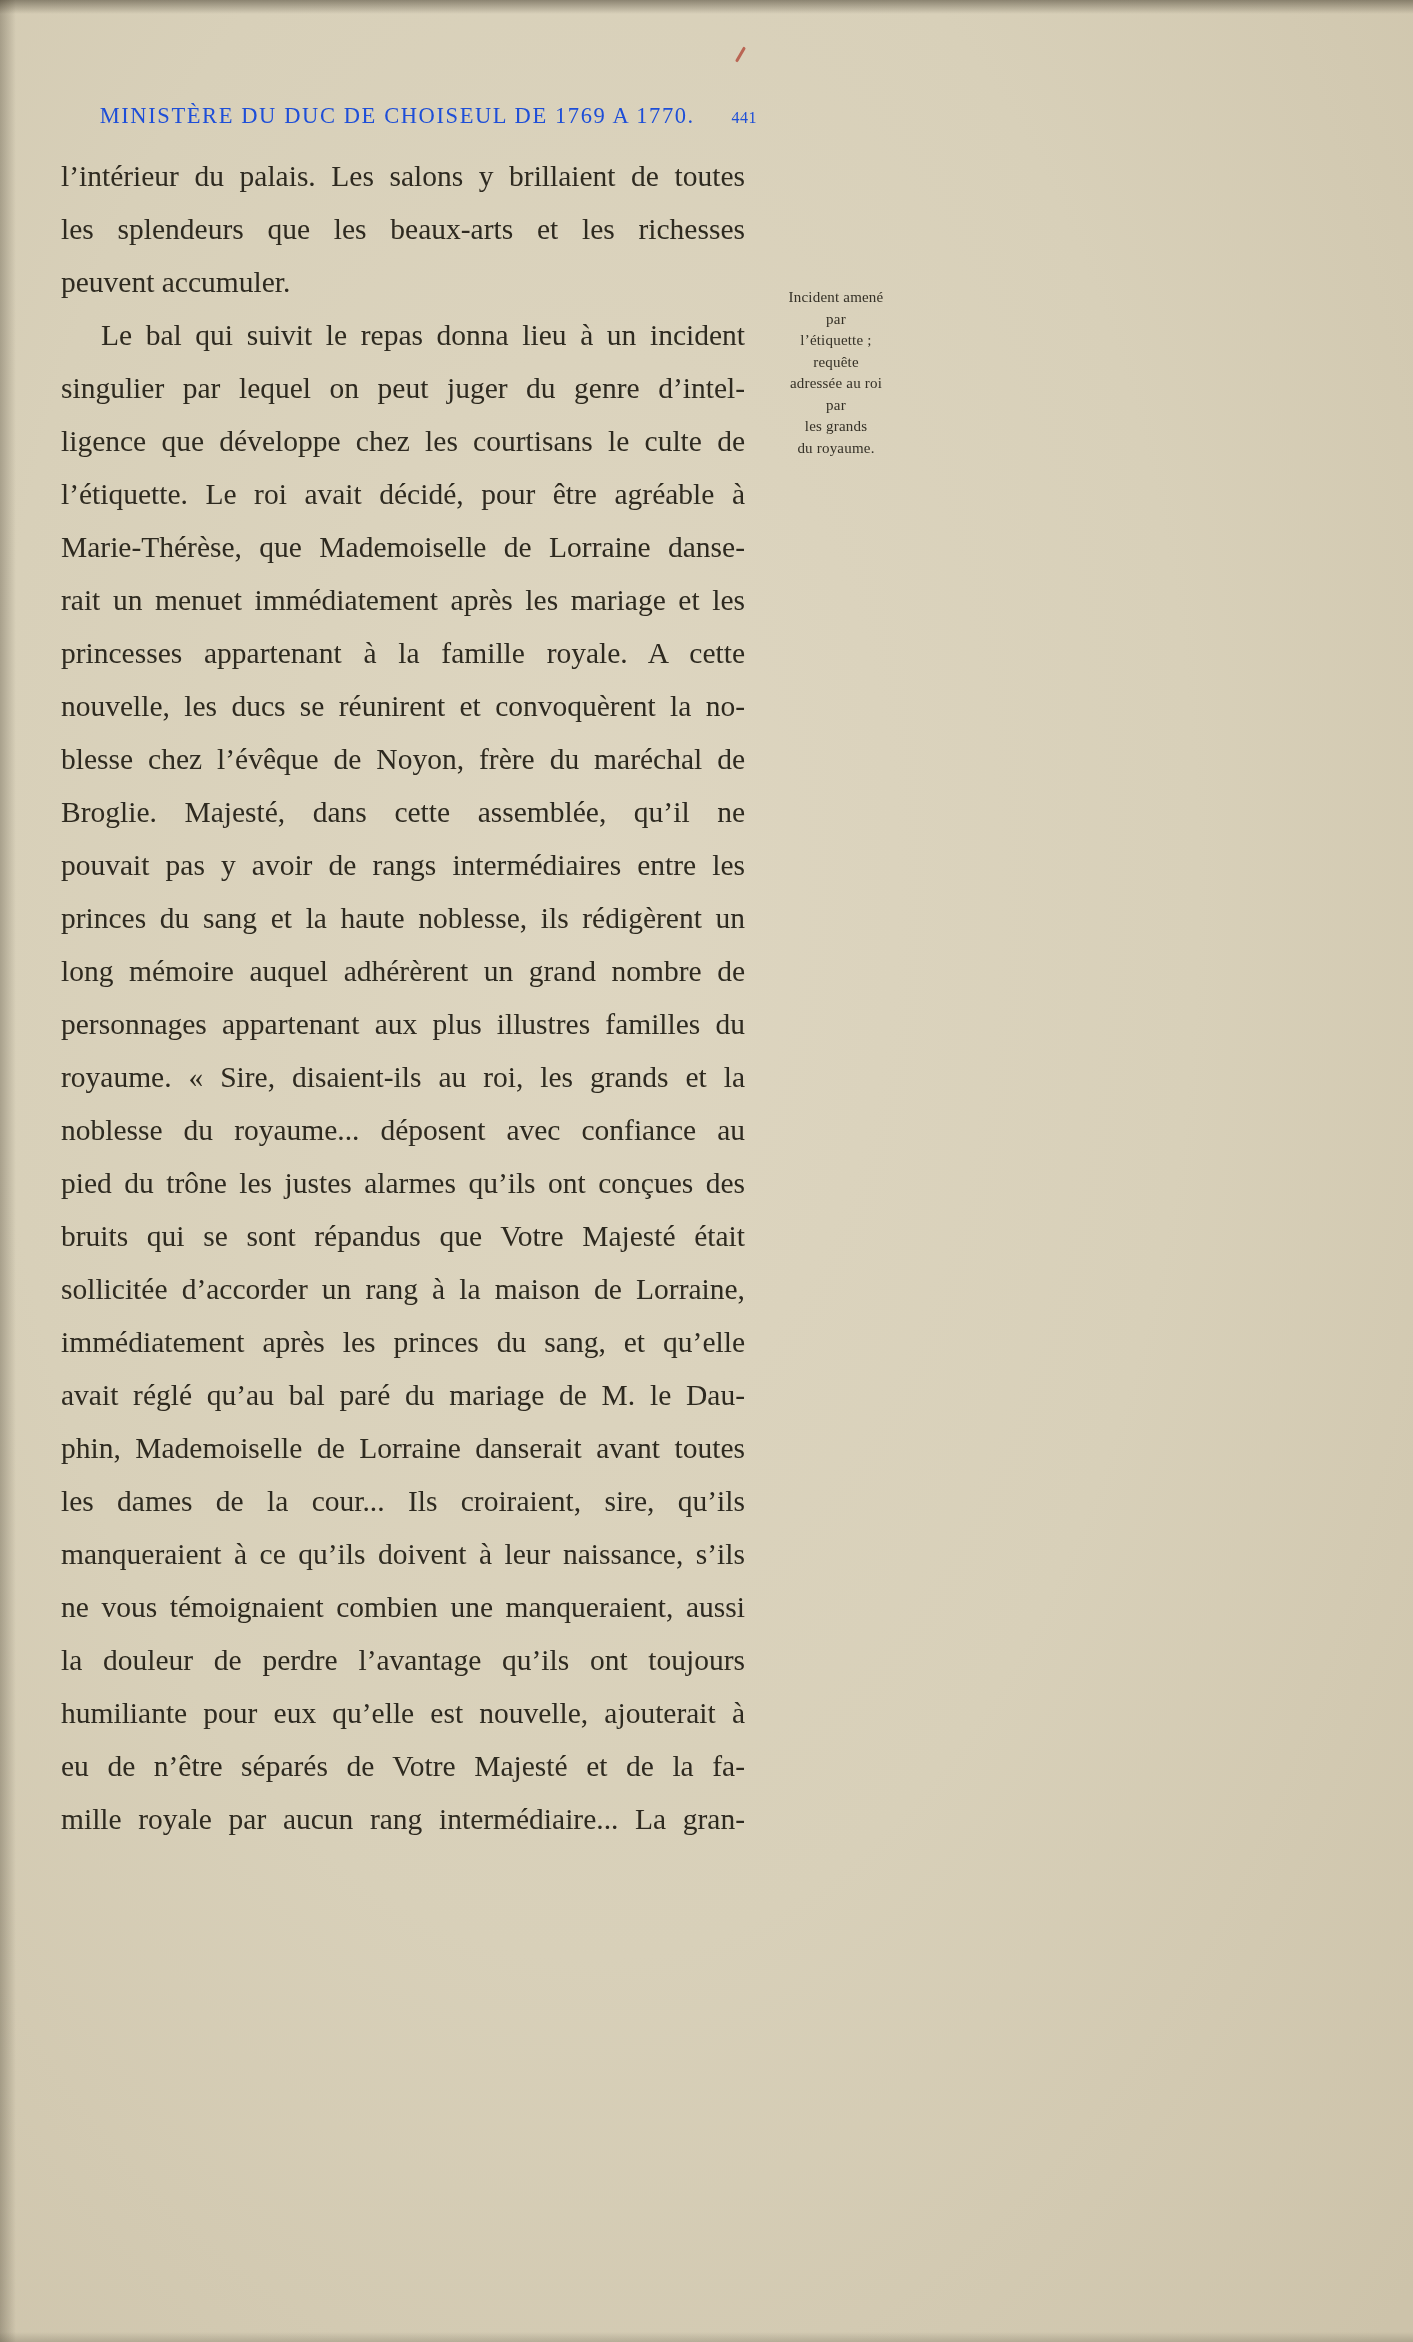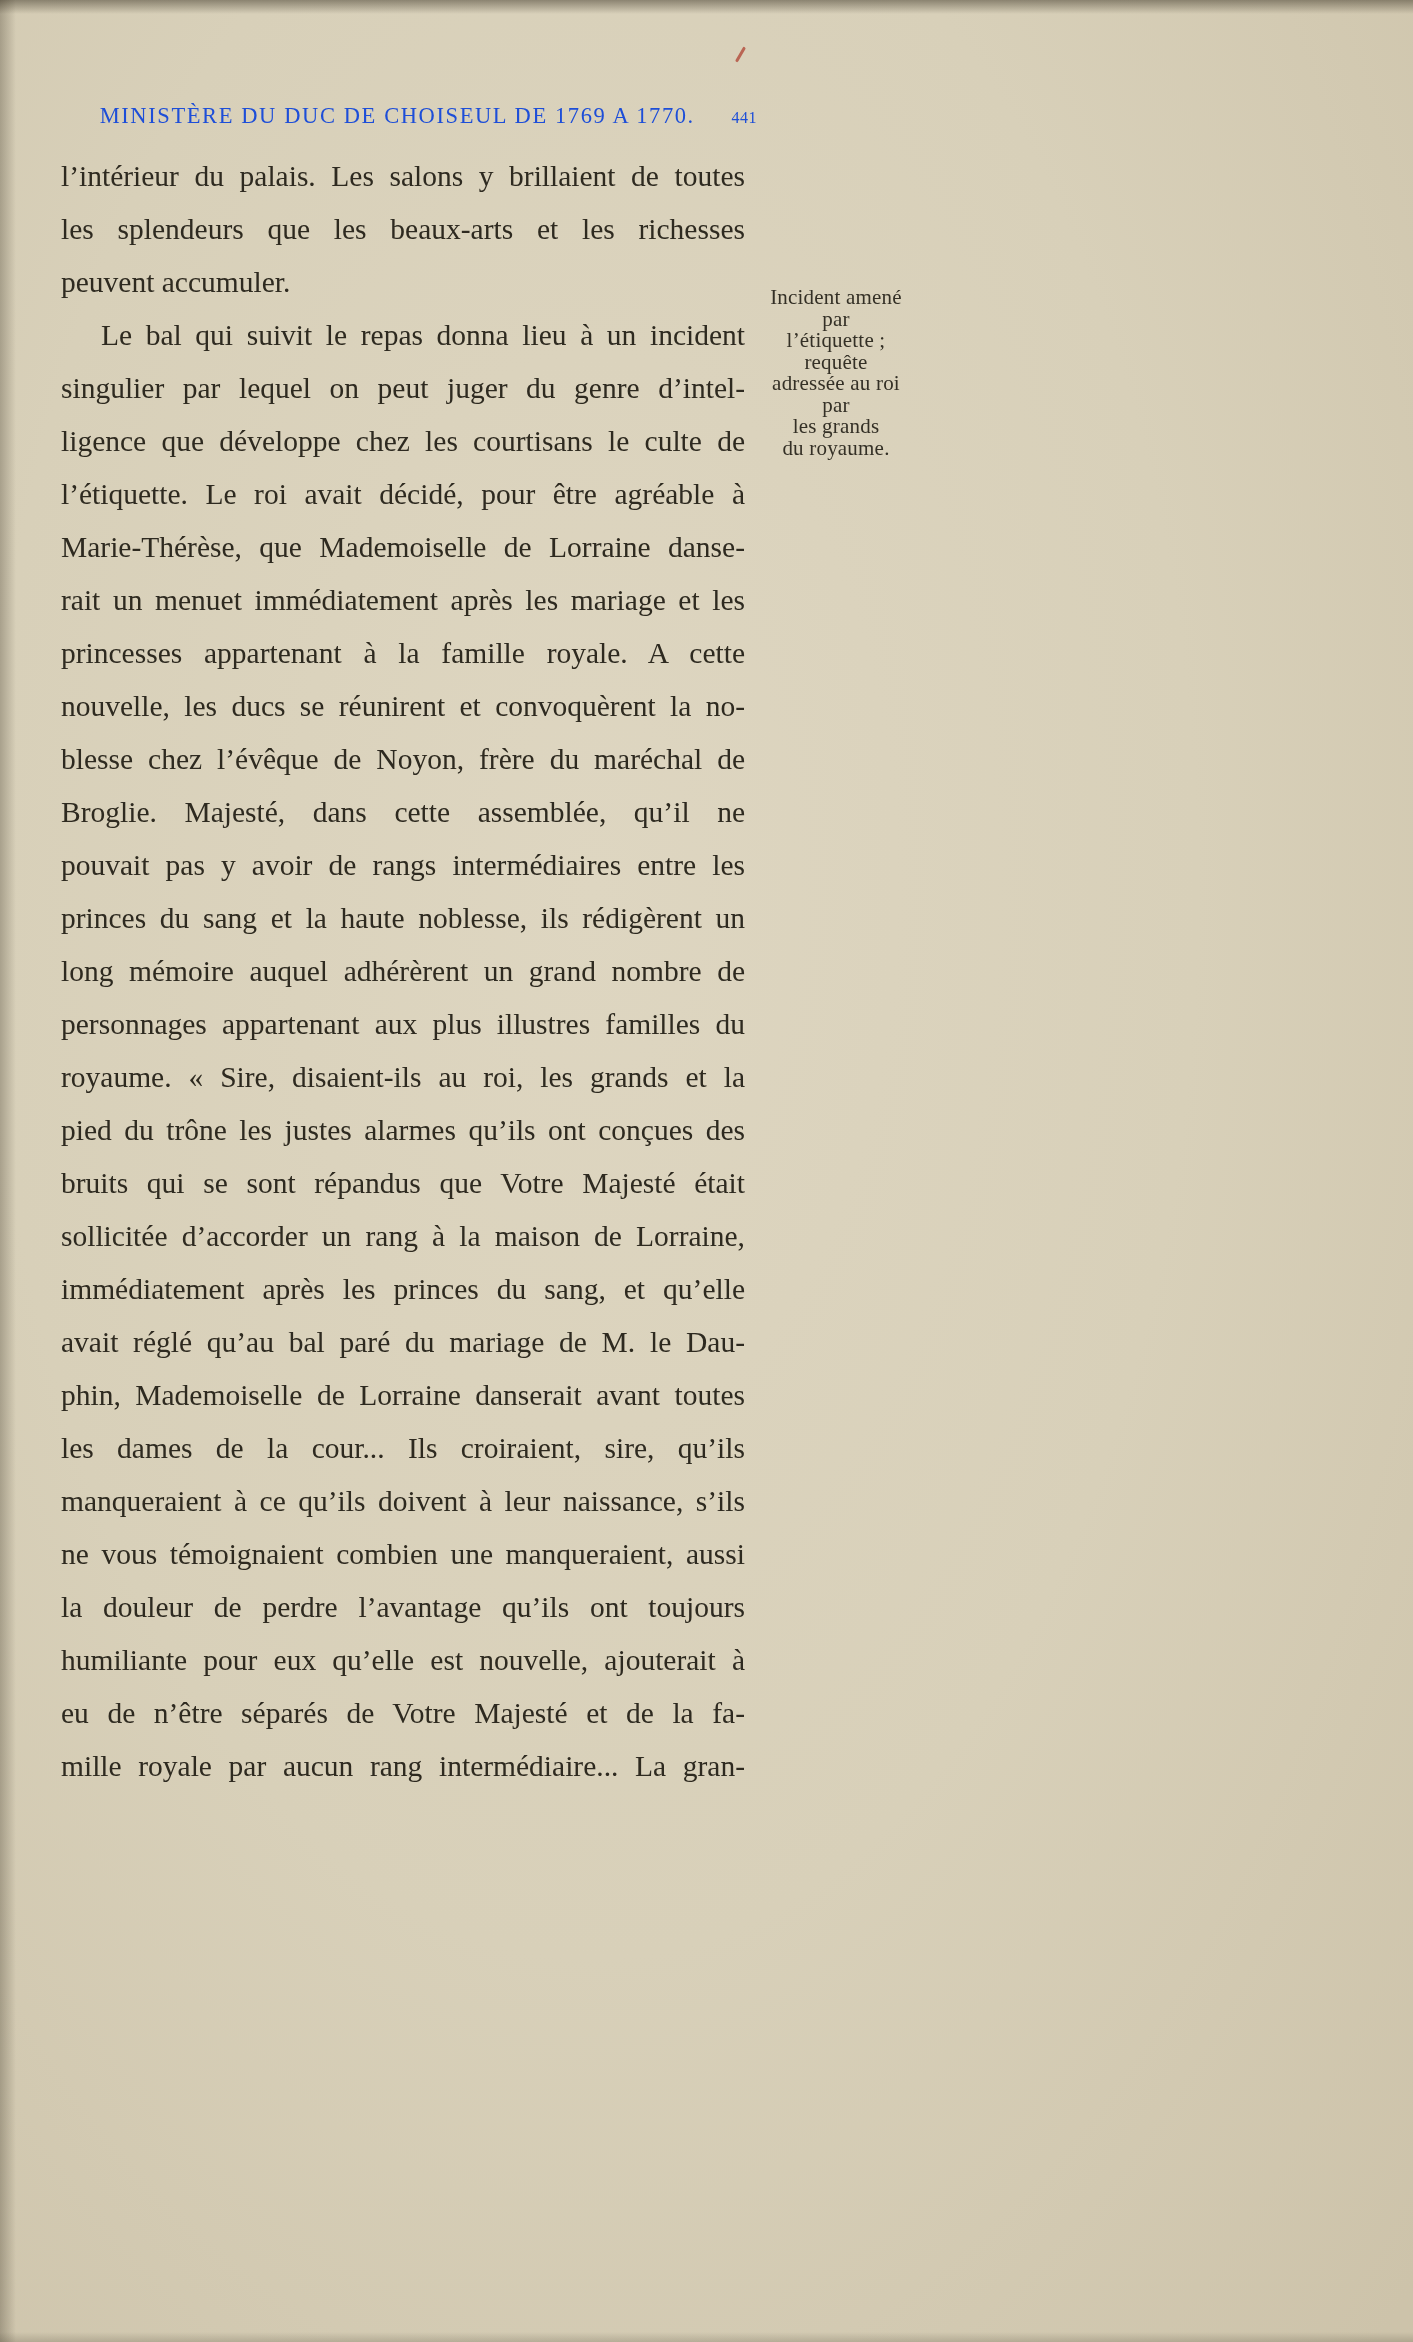--- a/index.html
+++ b/index.html
@@ -45,21 +45,21 @@
     text-align: justify;
     height: 53px; line-height: 53px;
     overflow: hidden;
   }
   .line::after { content: ""; display: inline-block; width: 100%; height: 0; }
   .line.last { text-align: left; }
   .line.last::after { content: none; }
   .paragraph.indent .line:first-child { text-indent: 40px; }
   .margin-note {
     position: absolute; left: 763px; top: 287px; width: 146px;
-    text-align: center; font-size: 21px; line-height: 21.5px;
+    text-align: center; font-size: 15px; line-height: 21.5px;
     color: #343026; letter-spacing: .2px;
   }
 </style>
 </head>
 <body>
 
 <div class="edge-top"></div>
 <div class="edge-left"></div>
 <div class="edge-bottom"></div>
 <div class="red-mark"></div>
@@ -84,20 +84,21 @@
       <div class="line">rait un menuet immédiatement après les mariage et les</div>
       <div class="line">princesses appartenant à la famille royale. A cette</div>
       <div class="line">nouvelle, les ducs se réunirent et convoquèrent la no-</div>
       <div class="line">blesse chez l’évêque de Noyon, frère du maréchal de</div>
       <div class="line">Broglie. Majesté, dans cette assemblée, qu’il ne</div>
       <div class="line">pouvait pas y avoir de rangs intermédiaires entre les</div>
       <div class="line">princes du sang et la haute noblesse, ils rédigèrent un</div>
       <div class="line">long mémoire auquel adhérèrent un grand nombre de</div>
       <div class="line">personnages appartenant aux plus illustres familles du</div>
       <div class="line">royaume. « Sire, disaient-ils au roi, les grands et la</div>
+      <div class="line">noblesse du royaume... déposent avec confiance au</div>
       <div class="line">pied du trône les justes alarmes qu’ils ont conçues des</div>
       <div class="line">bruits qui se sont répandus que Votre Majesté était</div>
       <div class="line">sollicitée d’accorder un rang à la maison de Lorraine,</div>
       <div class="line">immédiatement après les princes du sang, et qu’elle</div>
       <div class="line">avait réglé qu’au bal paré du mariage de M. le Dau-</div>
       <div class="line">phin, Mademoiselle de Lorraine danserait avant toutes</div>
       <div class="line">les dames de la cour... Ils croiraient, sire, qu’ils</div>
       <div class="line">manqueraient à ce qu’ils doivent à leur naissance, s’ils</div>
       <div class="line">ne vous témoignaient combien une manqueraient, aussi</div>
       <div class="line">la douleur de perdre l’avantage qu’ils ont toujours</div>

